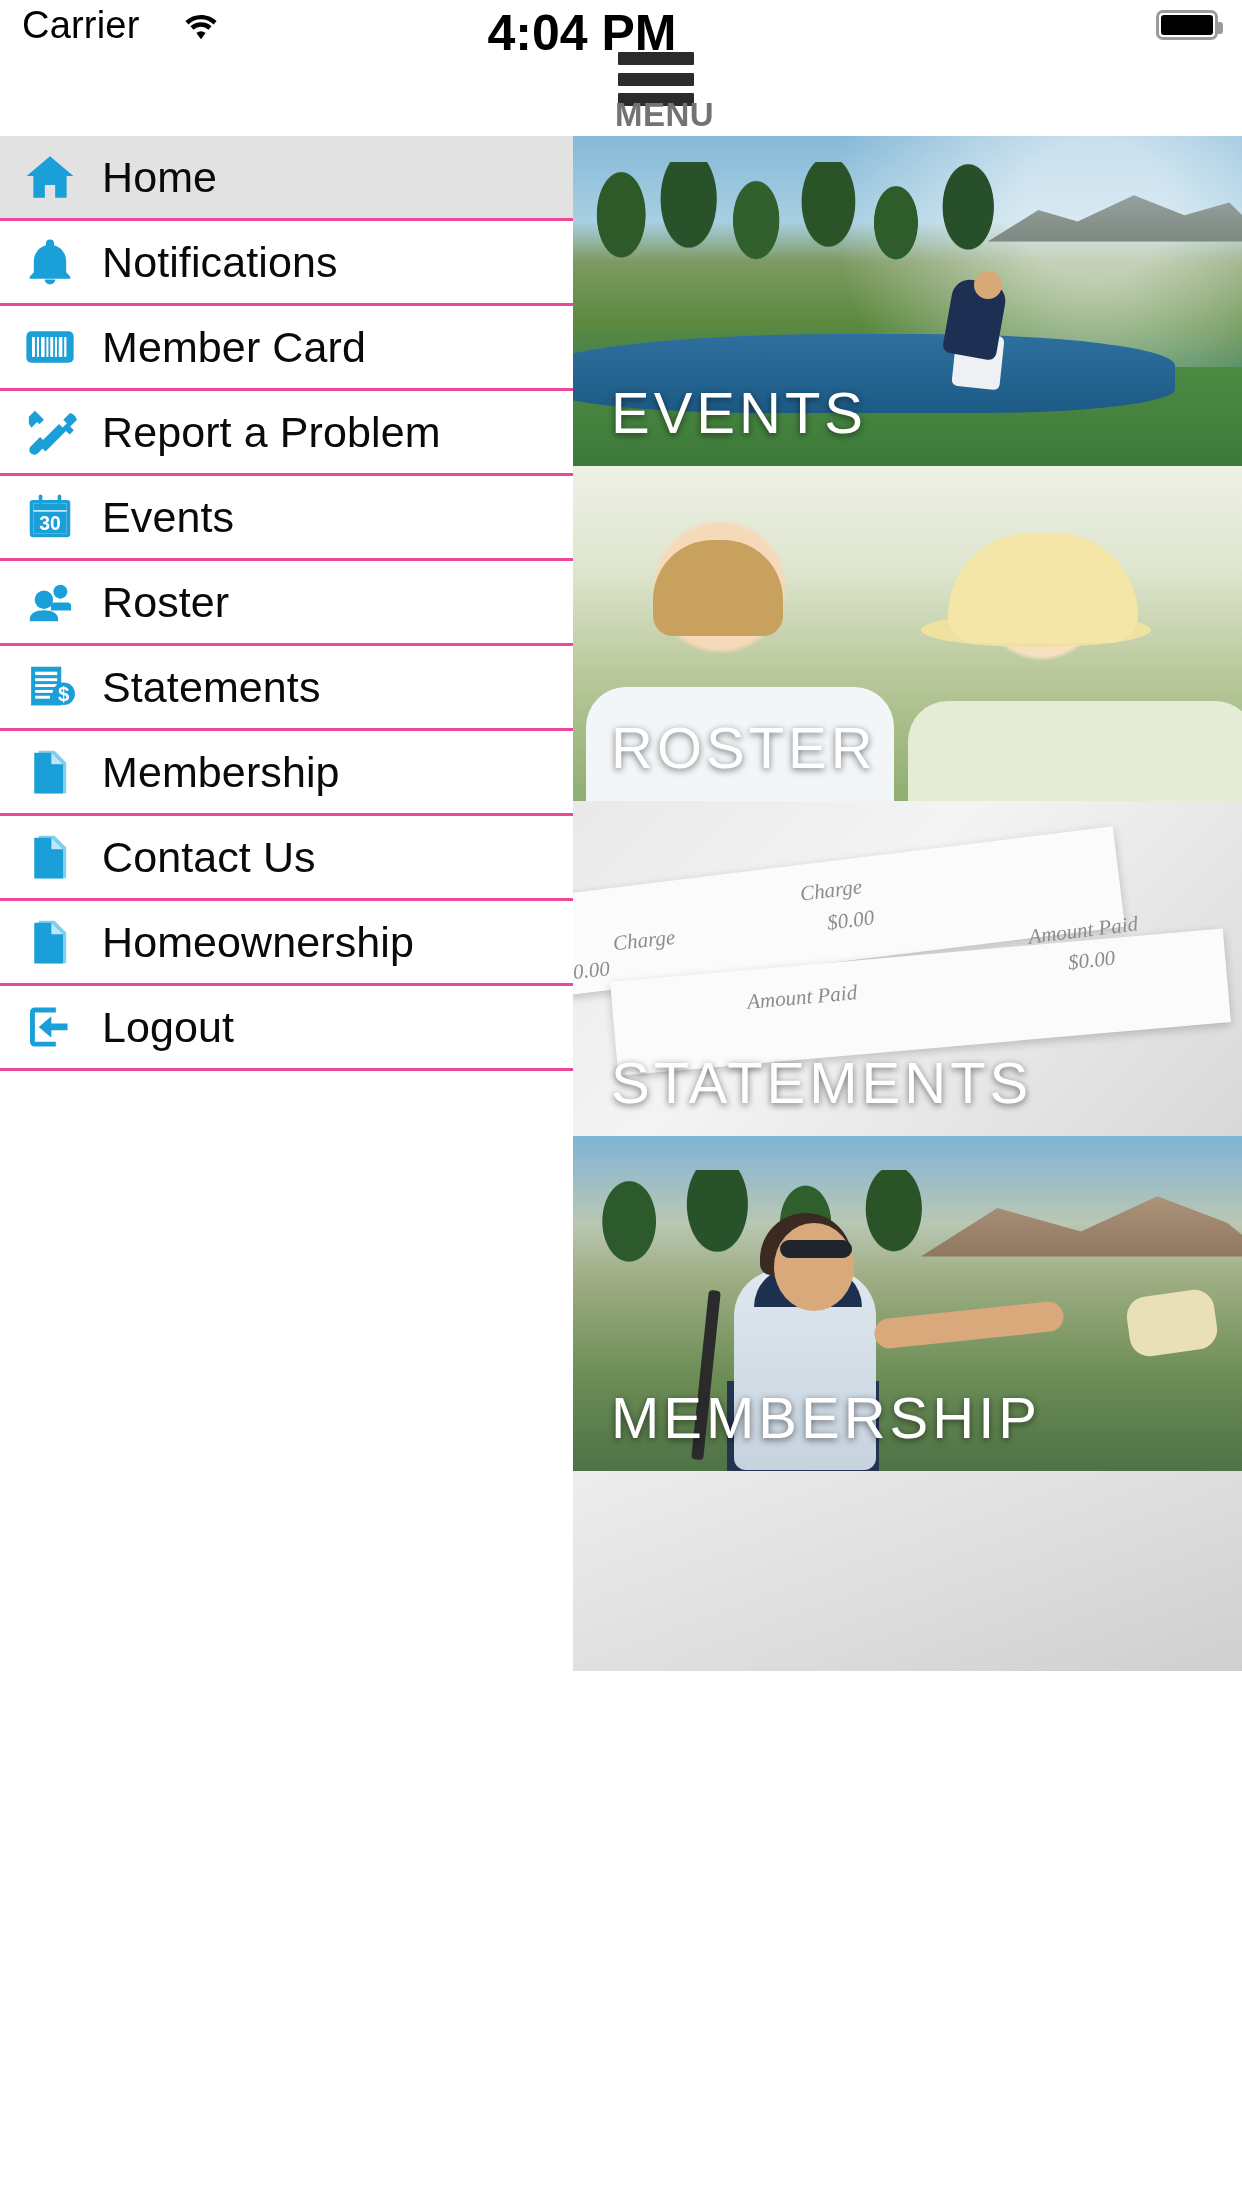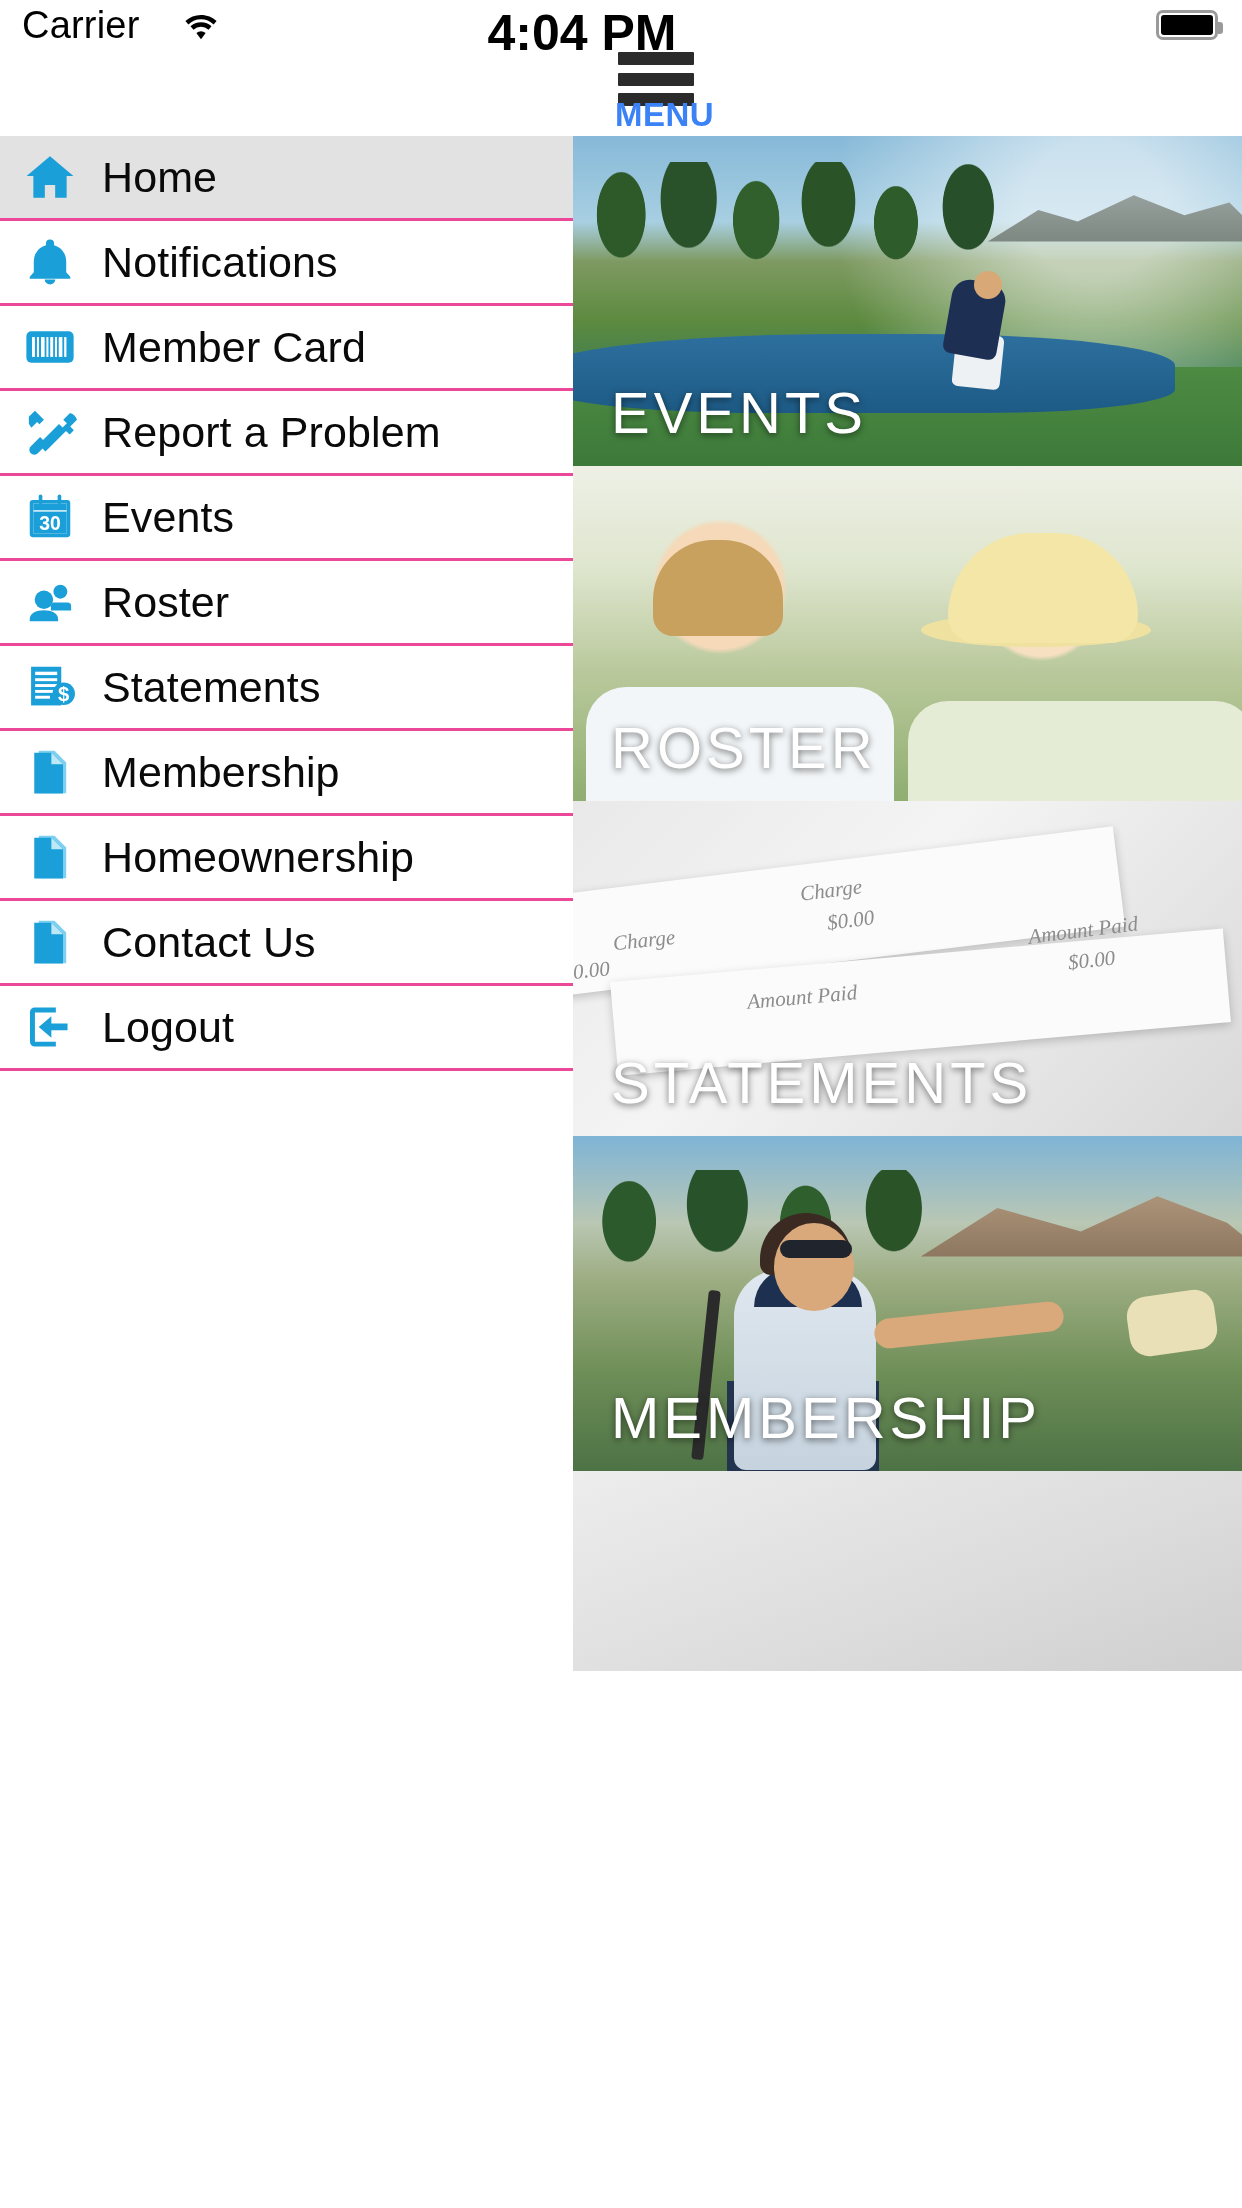--- a/index.html
+++ b/index.html
@@ -40,21 +40,21 @@
     box-shadow:-14px 0 26px -4px rgba(0,0,0,.30);
   }
   .topbar { position:relative; height:136px; background:#fff; }
   .hamburger {
     position:absolute; left:45px; top:52px; width:76px; height:54px;
     display:flex; flex-direction:column; justify-content:space-between;
   }
   .hamburger span { display:block; height:13px; background:#2b2b2b; border-radius:1px; }
   .menu-label {
     position:absolute; left:42px; top:96px;
-    font-size:33px; font-weight:bold; color:#3b82f6; letter-spacing:.5px;
+    font-size:33px; font-weight:bold; color:#737373; letter-spacing:.5px;
   }
 
   
   .tiles { position:absolute; left:0; top:136px; width:669px; bottom:0; }
   .tile { position:relative; width:669px; overflow:hidden; }
   .tile-img { position:absolute; inset:0; }
   .tile-caption {
     position:absolute; left:38px; bottom:20px;
     font-size:58px; color:#fff; letter-spacing:4px;
     text-shadow:0 2px 7px rgba(0,0,0,.55);
@@ -330,31 +330,31 @@
           <div class="menu-text">Membership</div>
         </div>
         <div class="menu-row">
           <div class="menu-icon">
             <svg viewBox="0 0 24 24" width="54" height="54">
               <path fill="#7fd0f0" d="M7 2.6h7l5.2 5.2v13.6H7z"></path>
                 <path fill="#1b9fd8" d="M5 3.4h7.6l5.2 5.2v13H5z"></path>
                 <path fill="#bde8f8" d="M12.6 3.4l5.2 5.2h-5.2z"></path>
             </svg>
           </div>
-          <div class="menu-text">Homeownership</div>
+          <div class="menu-text">Contact Us</div>
         </div>
         <div class="menu-row">
           <div class="menu-icon">
             <svg viewBox="0 0 24 24" width="54" height="54">
               <path fill="#7fd0f0" d="M7 2.6h7l5.2 5.2v13.6H7z"></path>
                 <path fill="#1b9fd8" d="M5 3.4h7.6l5.2 5.2v13H5z"></path>
                 <path fill="#bde8f8" d="M12.6 3.4l5.2 5.2h-5.2z"></path>
             </svg>
           </div>
-          <div class="menu-text">Contact Us</div>
+          <div class="menu-text">Homeownership</div>
         </div>
         <div class="menu-row">
           <div class="menu-icon">
             <svg viewBox="0 0 24 24" width="54" height="54">
               <path fill="none" stroke="#1b9fd8" stroke-width="2.2" d="M14.6 4.4H5.2a1 1 0 00-1 1v13.2a1 1 0 001 1h9.4"></path>
                 <path fill="#1b9fd8" d="M12.6 7.2L7 12l5.6 4.8v-3.3h7.2v-3h-7.2z"></path>
             </svg>
           </div>
           <div class="menu-text">Logout</div>
         </div>

